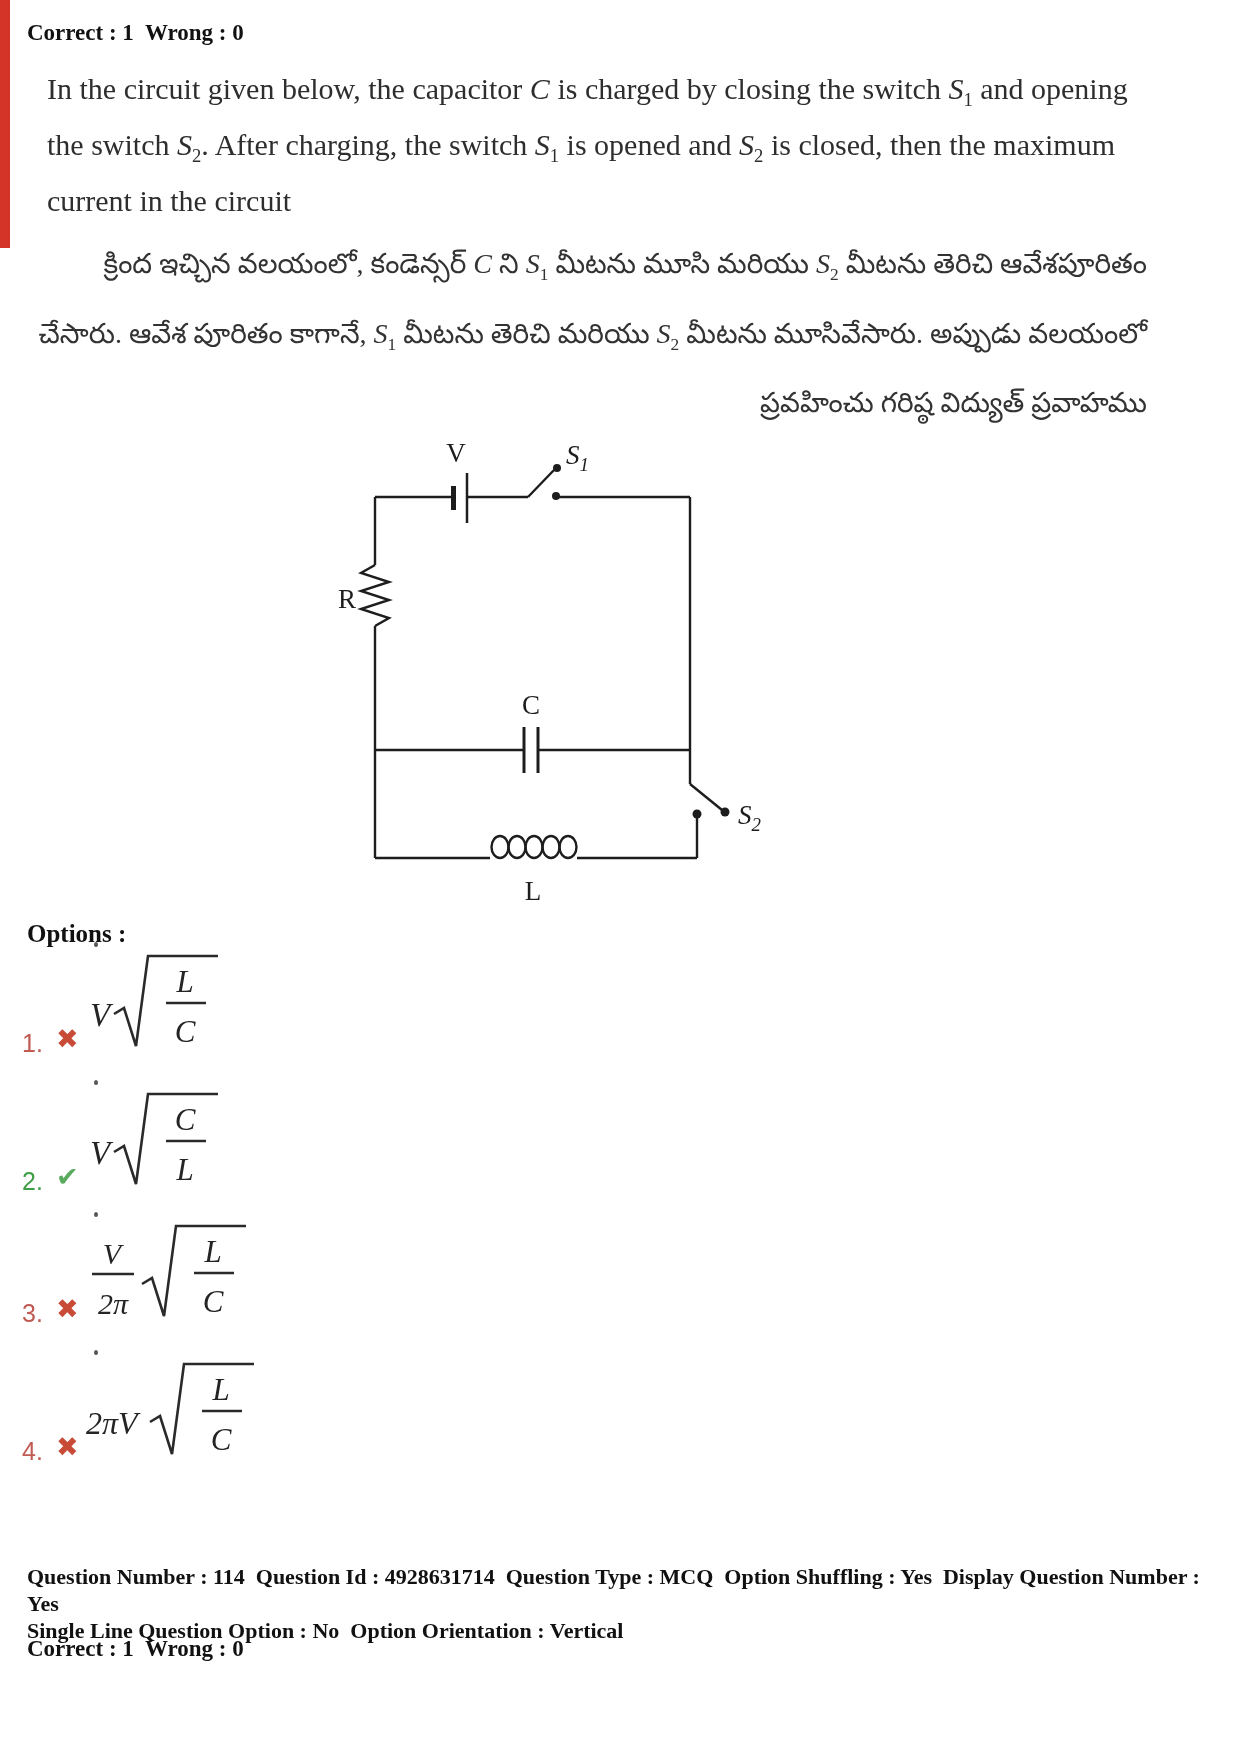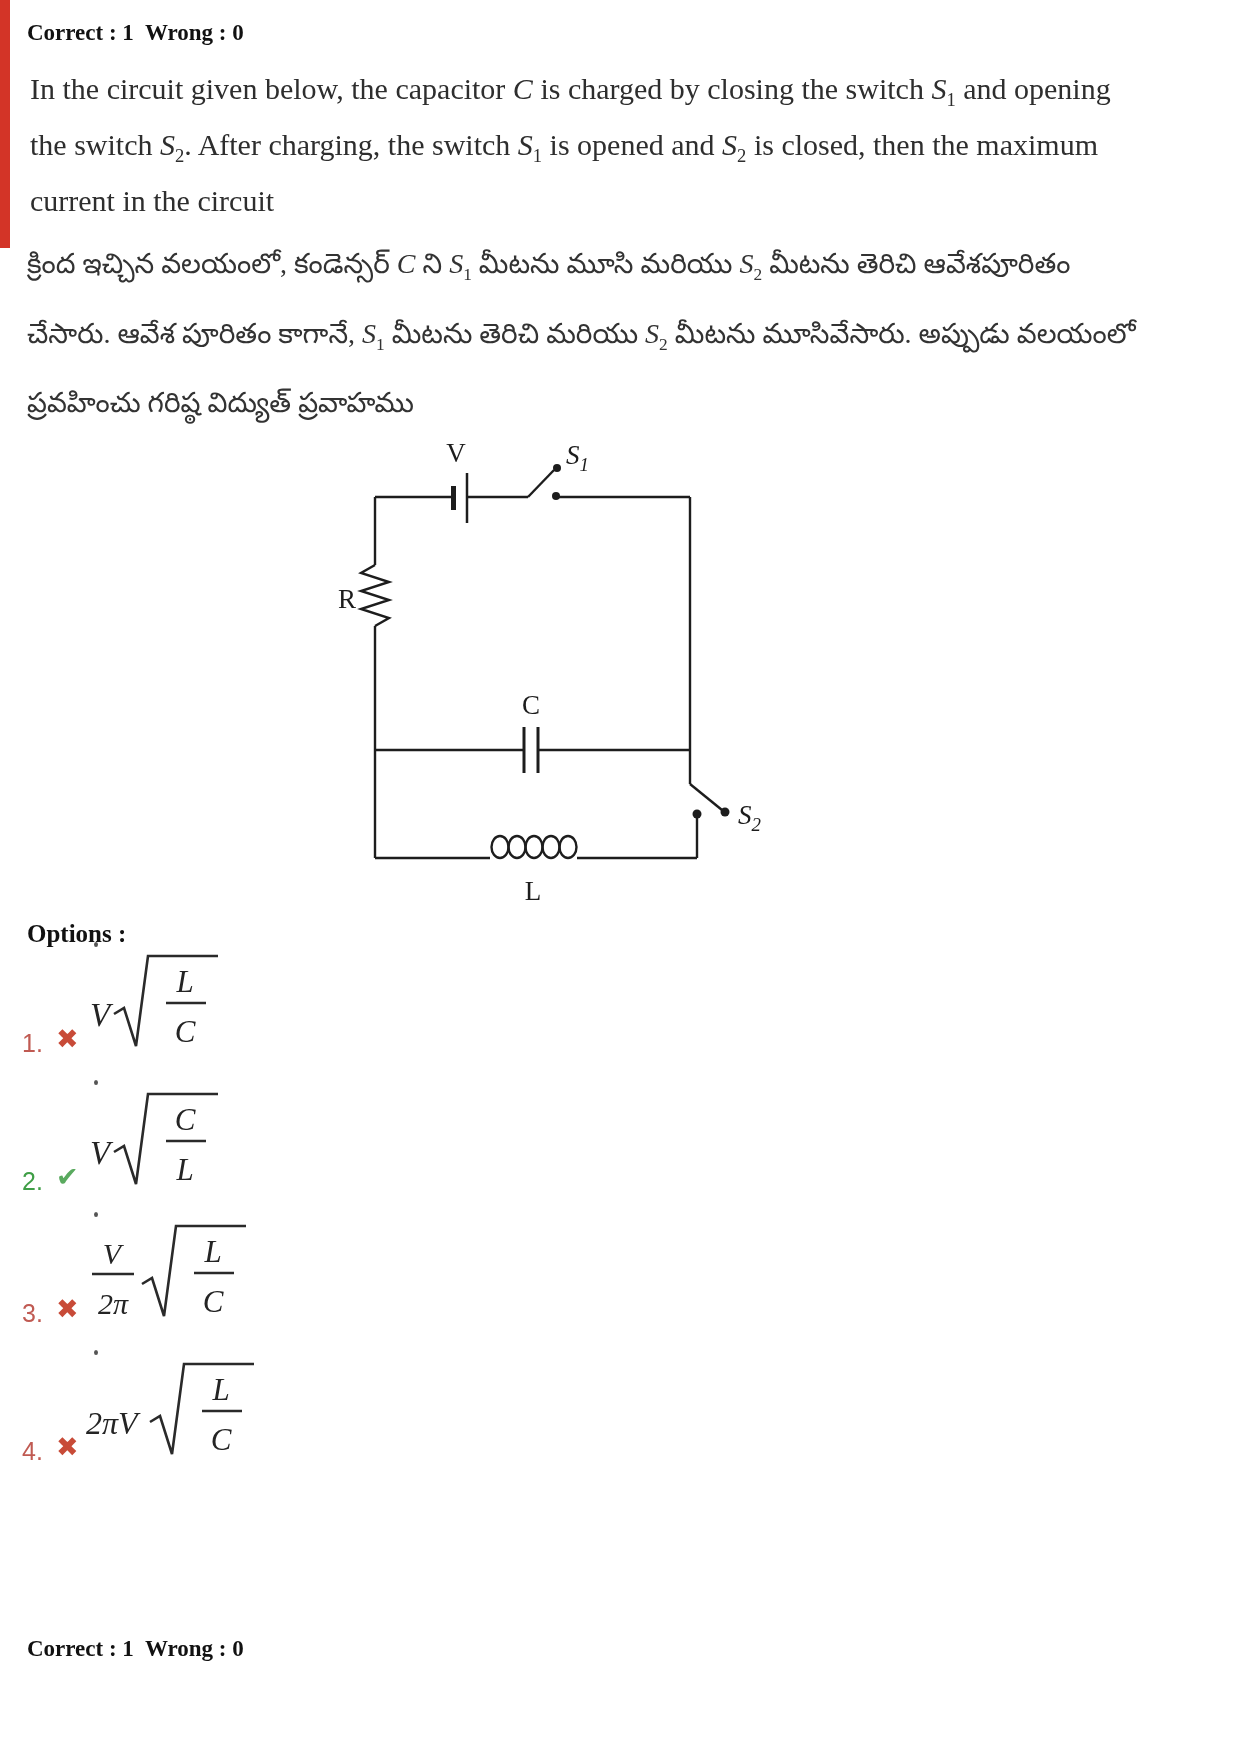--- a/index.html
+++ b/index.html
@@ -1,22 +1,22 @@
 <!DOCTYPE html>
 <html style="--accent: #d33427; --wrong: #c84b38; --correct: #5aaa5f; --wrongnum: #c05a52; --correctnum: #3f9e46;"><head>
 <meta charset="utf-8">
 <style>
   html,body{margin:0;padding:0;background:#ffffff;}
   .page{position:relative;width:1240px;height:1755px;background:#ffffff;overflow:hidden;
         font-family:"Liberation Serif",serif;color:#2a2a2a;}
   .pre{white-space:pre-wrap;font-family:Liberation Serif, serif;}
   .accent-bar{position:absolute;left:0;top:0;width:10px;height:248px;background:var(--accent,#d33427);}
   .score-top{position:absolute;left:27px;top:20px;font-size:23px;font-weight:bold;color:#111;}
-  .q-en{position:absolute;left:30px;top:66px;width:1100px;font-size:30px;line-height:45px;color:#2e2e2e;}
-  .q-te{position:absolute;left:27px;top:234px;width:1120px;font-size:28px;line-height:59px;color:#333;}
+  .q-en{position:absolute;left:47px;top:66px;width:1100px;font-size:30px;line-height:45px;color:#2e2e2e;}
+  .q-te{position:absolute;left:27px;top:234px;width:1120px;font-size:28px;line-height:59px;color:#333;text-align:right;}
   .q-en sub,.q-te sub{font-size:0.62em;}
   .circuit{position:absolute;left:300px;top:430px;}
   .circuit text{font-family:"Liberation Serif",serif;font-size:27px;fill:#1d1d1d;}
   .circuit .it{font-style:italic;}
   .options-heading{position:absolute;left:27px;top:920px;font-size:25px;font-weight:bold;color:#111;}
   .option{position:absolute;left:22px;width:330px;height:112px;}
   .opt-num{position:absolute;left:0;bottom:2px;font-size:25px;font-family:"Liberation Sans",sans-serif;}
   .opt-num[data-state="wrong"]{color:var(--wrongnum,#c05a52);}
   .opt-num[data-state="correct"]{color:var(--correctnum,#3f9e46);}
   .opt-mark{position:absolute;left:34px;bottom:6px;font-size:27px;font-family:"DejaVu Sans",sans-serif;}
@@ -139,16 +139,17 @@
     <span class="opt-mark" data-state="wrong">✖</span>
     <svg class="formula" width="180" height="105" viewBox="0 0 180 105">
       <text x="0" y="76" font-size="32">2πV</text>
       <path class="fpath" d="M64,64 L74,58 L86,96 L98,6 L168,6"></path>
       <text x="135" y="42" text-anchor="middle" font-size="31">L</text>
       <path class="fbar" d="M116,53 H156"></path>
       <text x="135" y="92" text-anchor="middle" font-size="31">C</text>
     </svg>
   </div>
 
+  <div class="footer-meta pre">Question Number : 114  Question Id : 4928631714  Question Type : MCQ  Option Shuffling : Yes  Display Question Number : Yes<br>Single Line Question Option : No  Option Orientation : Vertical</div>
 
   <div class="footer-score pre">Correct : 1  Wrong : 0</div>
 
 </div>
 
 </body></html>

